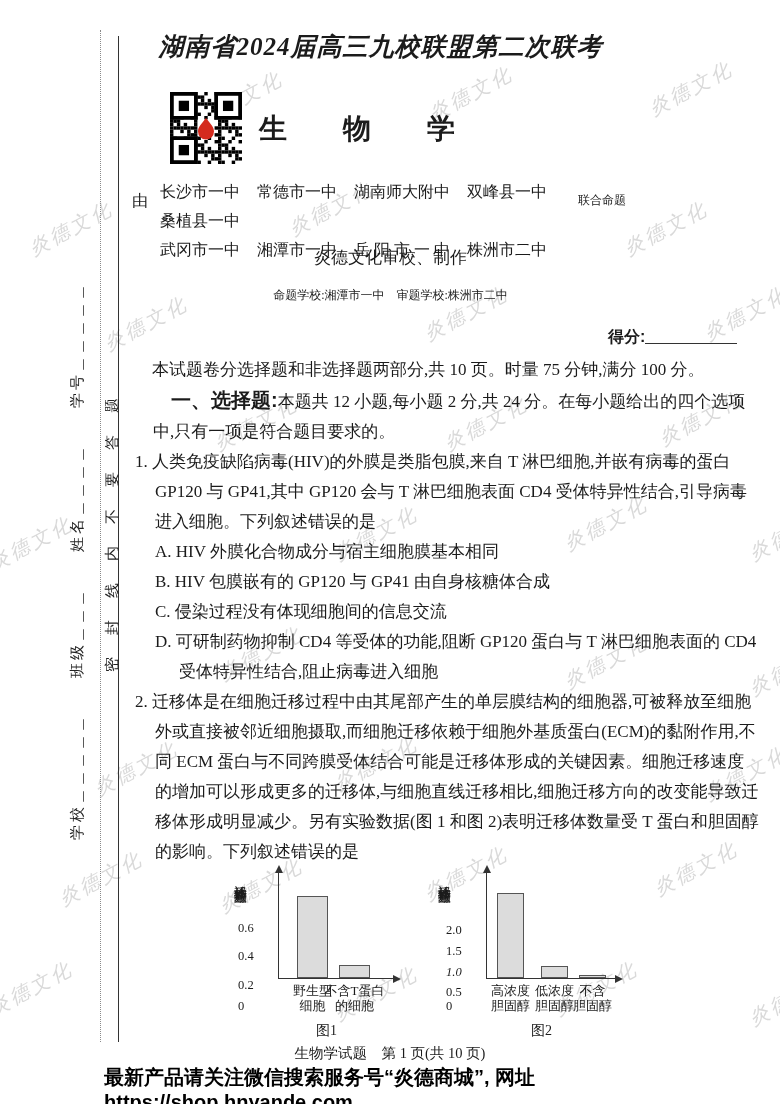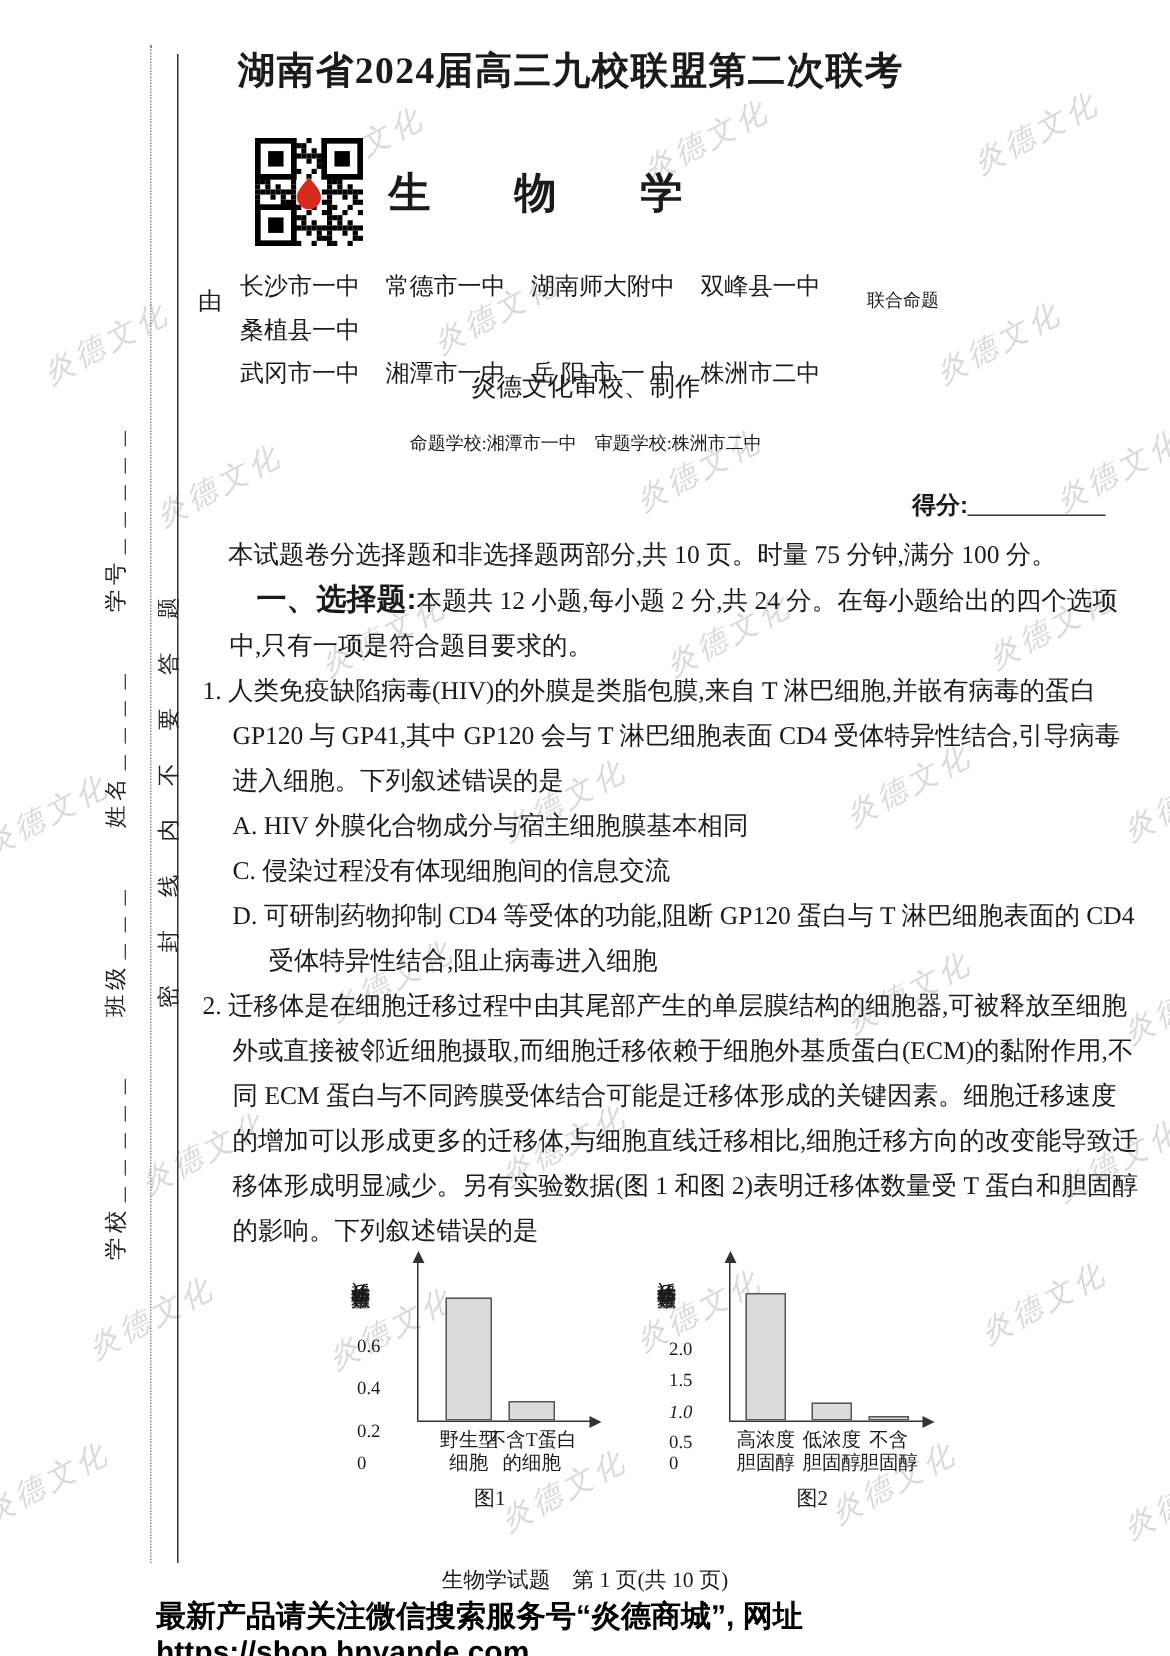--- a/index.html
+++ b/index.html
@@ -14,21 +14,21 @@
   
   .dotted-rule{position:absolute;left:100px;top:30px;height:1012px;border-left:1px dotted #8a8a8a;}
   .solid-rule{position:absolute;left:118px;top:36px;height:1006px;border-left:1px solid #333;}
   .v-fields{position:absolute;left:68px;top:840px;transform:rotate(-90deg);transform-origin:0 0;
             white-space:nowrap;font-size:15px;letter-spacing:3px;color:#222;}
   .v-seal{position:absolute;left:103px;top:672px;transform:rotate(-90deg);transform-origin:0 0;
           white-space:nowrap;font-size:15px;letter-spacing:22px;color:#222;}
 
   
   .exam-title{position:absolute;left:118px;top:30px;width:525px;text-align:center;
-              font-size:25px;font-weight:bold;letter-spacing:1px;}
+              font-size:25px;font-weight:bold;letter-spacing:1px;font-style:italic;}
   .qr-box{position:absolute;left:170px;top:92px;width:72px;height:72px;}
   .subject{position:absolute;left:118px;top:110px;width:492px;text-align:center;
            font-size:28px;font-weight:bold;letter-spacing:14px;}
   .by-label{position:absolute;left:132px;top:191px;font-size:16px;}
   .schools{position:absolute;left:160px;top:177px;width:420px;font-size:16px;line-height:29px;}
   .schools span{margin-right:13px;white-space:nowrap;}
   .joint-label{position:absolute;left:578px;top:192px;font-size:12px;}
   .review-line{position:absolute;left:118px;top:246px;width:545px;text-align:center;
                font-family:"Liberation Sans",sans-serif;font-weight:normal;font-size:17px;}
   .proposer-line{position:absolute;left:118px;top:287px;width:545px;text-align:center;font-size:12px;}
@@ -292,20 +292,21 @@
     <div class="section-head">
       <b>一、选择题:</b><span>本题共 12 小题,每小题 2 分,共 24 分。在每小题给出的四个选项中,只有一项是符合题目要求的。</span>
     </div>
 
     <div class="question">
       <span>1.</span>
       <span>人类免疫缺陷病毒(HIV)的外膜是类脂包膜,来自 T 淋巴细胞,并嵌有病毒的蛋白 GP120 与 GP41,其中 GP120 会与 T 淋巴细胞表面 CD4 受体特异性结合,引导病毒进入细胞。下列叙述错误的是</span>
     </div>
     <div class="options">
       <div class="option">A. HIV 外膜化合物成分与宿主细胞膜基本相同</div>
+      <div class="option">B. HIV 包膜嵌有的 GP120 与 GP41 由自身核糖体合成</div>
       <div class="option">C. 侵染过程没有体现细胞间的信息交流</div>
       <div class="option">D. 可研制药物抑制 CD4 等受体的功能,阻断 GP120 蛋白与 T 淋巴细胞表面的 CD4 受体特异性结合,阻止病毒进入细胞</div>
     </div>
 
     <div class="question">
       <span>2.</span>
       <span>迁移体是在细胞迁移过程中由其尾部产生的单层膜结构的细胞器,可被释放至细胞外或直接被邻近细胞摄取,而细胞迁移依赖于细胞外基质蛋白(ECM)的黏附作用,不同 ECM 蛋白与不同跨膜受体结合可能是迁移体形成的关键因素。细胞迁移速度的增加可以形成更多的迁移体,与细胞直线迁移相比,细胞迁移方向的改变能导致迁移体形成明显减少。另有实验数据(图 1 和图 2)表明迁移体数量受 T 蛋白和胆固醇的影响。下列叙述错误的是</span>
     </div>
 
     <div class="charts-row">

